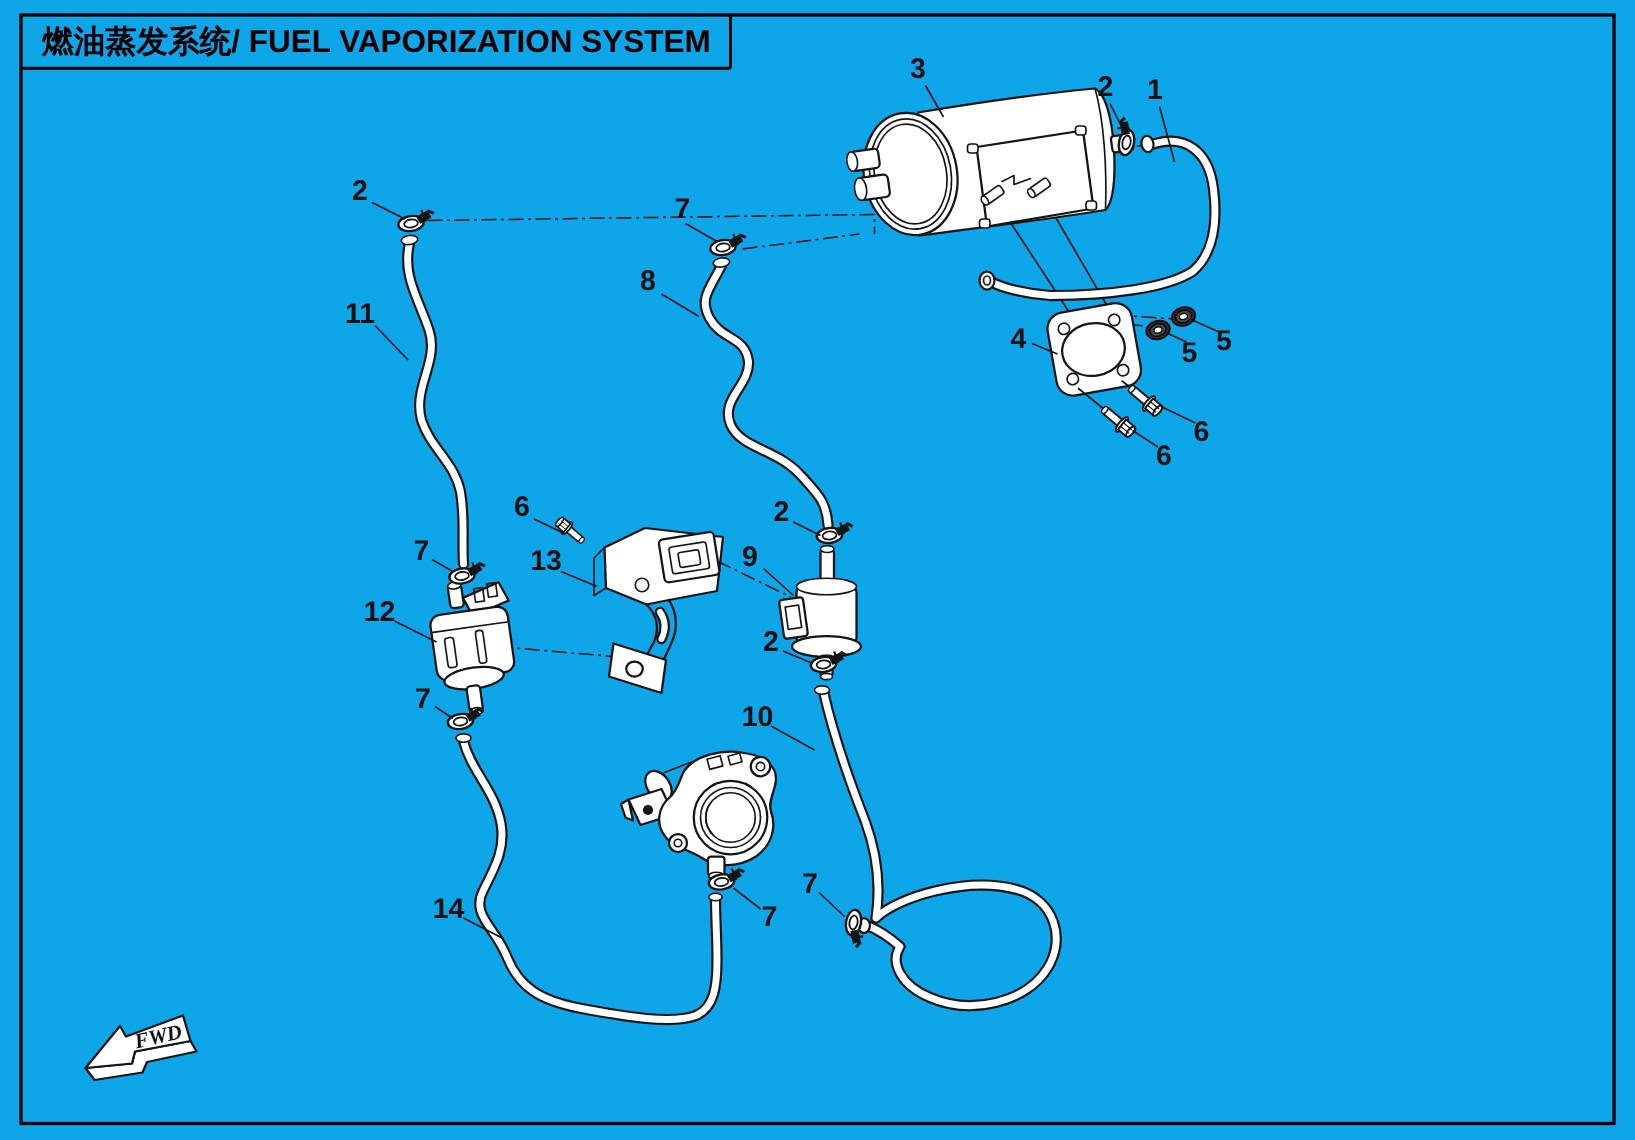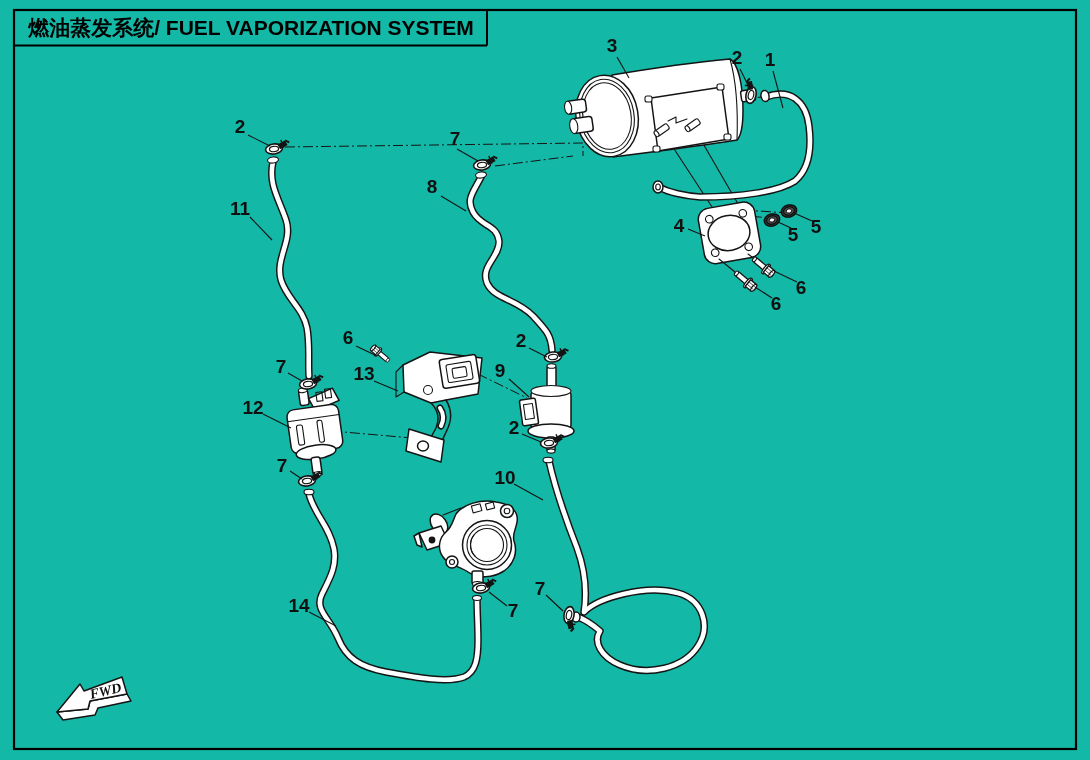--- a/index.html
+++ b/index.html
@@ -1,16 +1,16 @@
 <!DOCTYPE html>
 <html><head>
 <meta charset="utf-8">
 <style>
   html,body{margin:0;padding:0;background:#fff;}
-  .page{position:relative;width:1090px;height:760px;background:#14b8a6;overflow:hidden;
+  .page{position:relative;width:1090px;height:760px;background:#0ea5e9;overflow:hidden;
         font-family:"Liberation Sans",sans-serif;}
   svg{display:block;}
   .ln{stroke:#141414;stroke-width:1.5;fill:none;stroke-linecap:round;stroke-linejoin:round;}
   .fillw{fill:#fff;}
   .thin{stroke-width:1.1;}
   .dashdot{stroke:#141414;stroke-width:1;fill:none;stroke-dasharray:10 3 2 3;}
   .leader{stroke:#141414;stroke-width:1.1;}
   .callout{font-family:"Liberation Sans",sans-serif;font-weight:bold;font-size:19px;
            fill:#101010;text-anchor:middle;dominant-baseline:middle;}
   .title-text{font-family:"Liberation Sans",sans-serif;font-weight:bold;font-size:21px;

